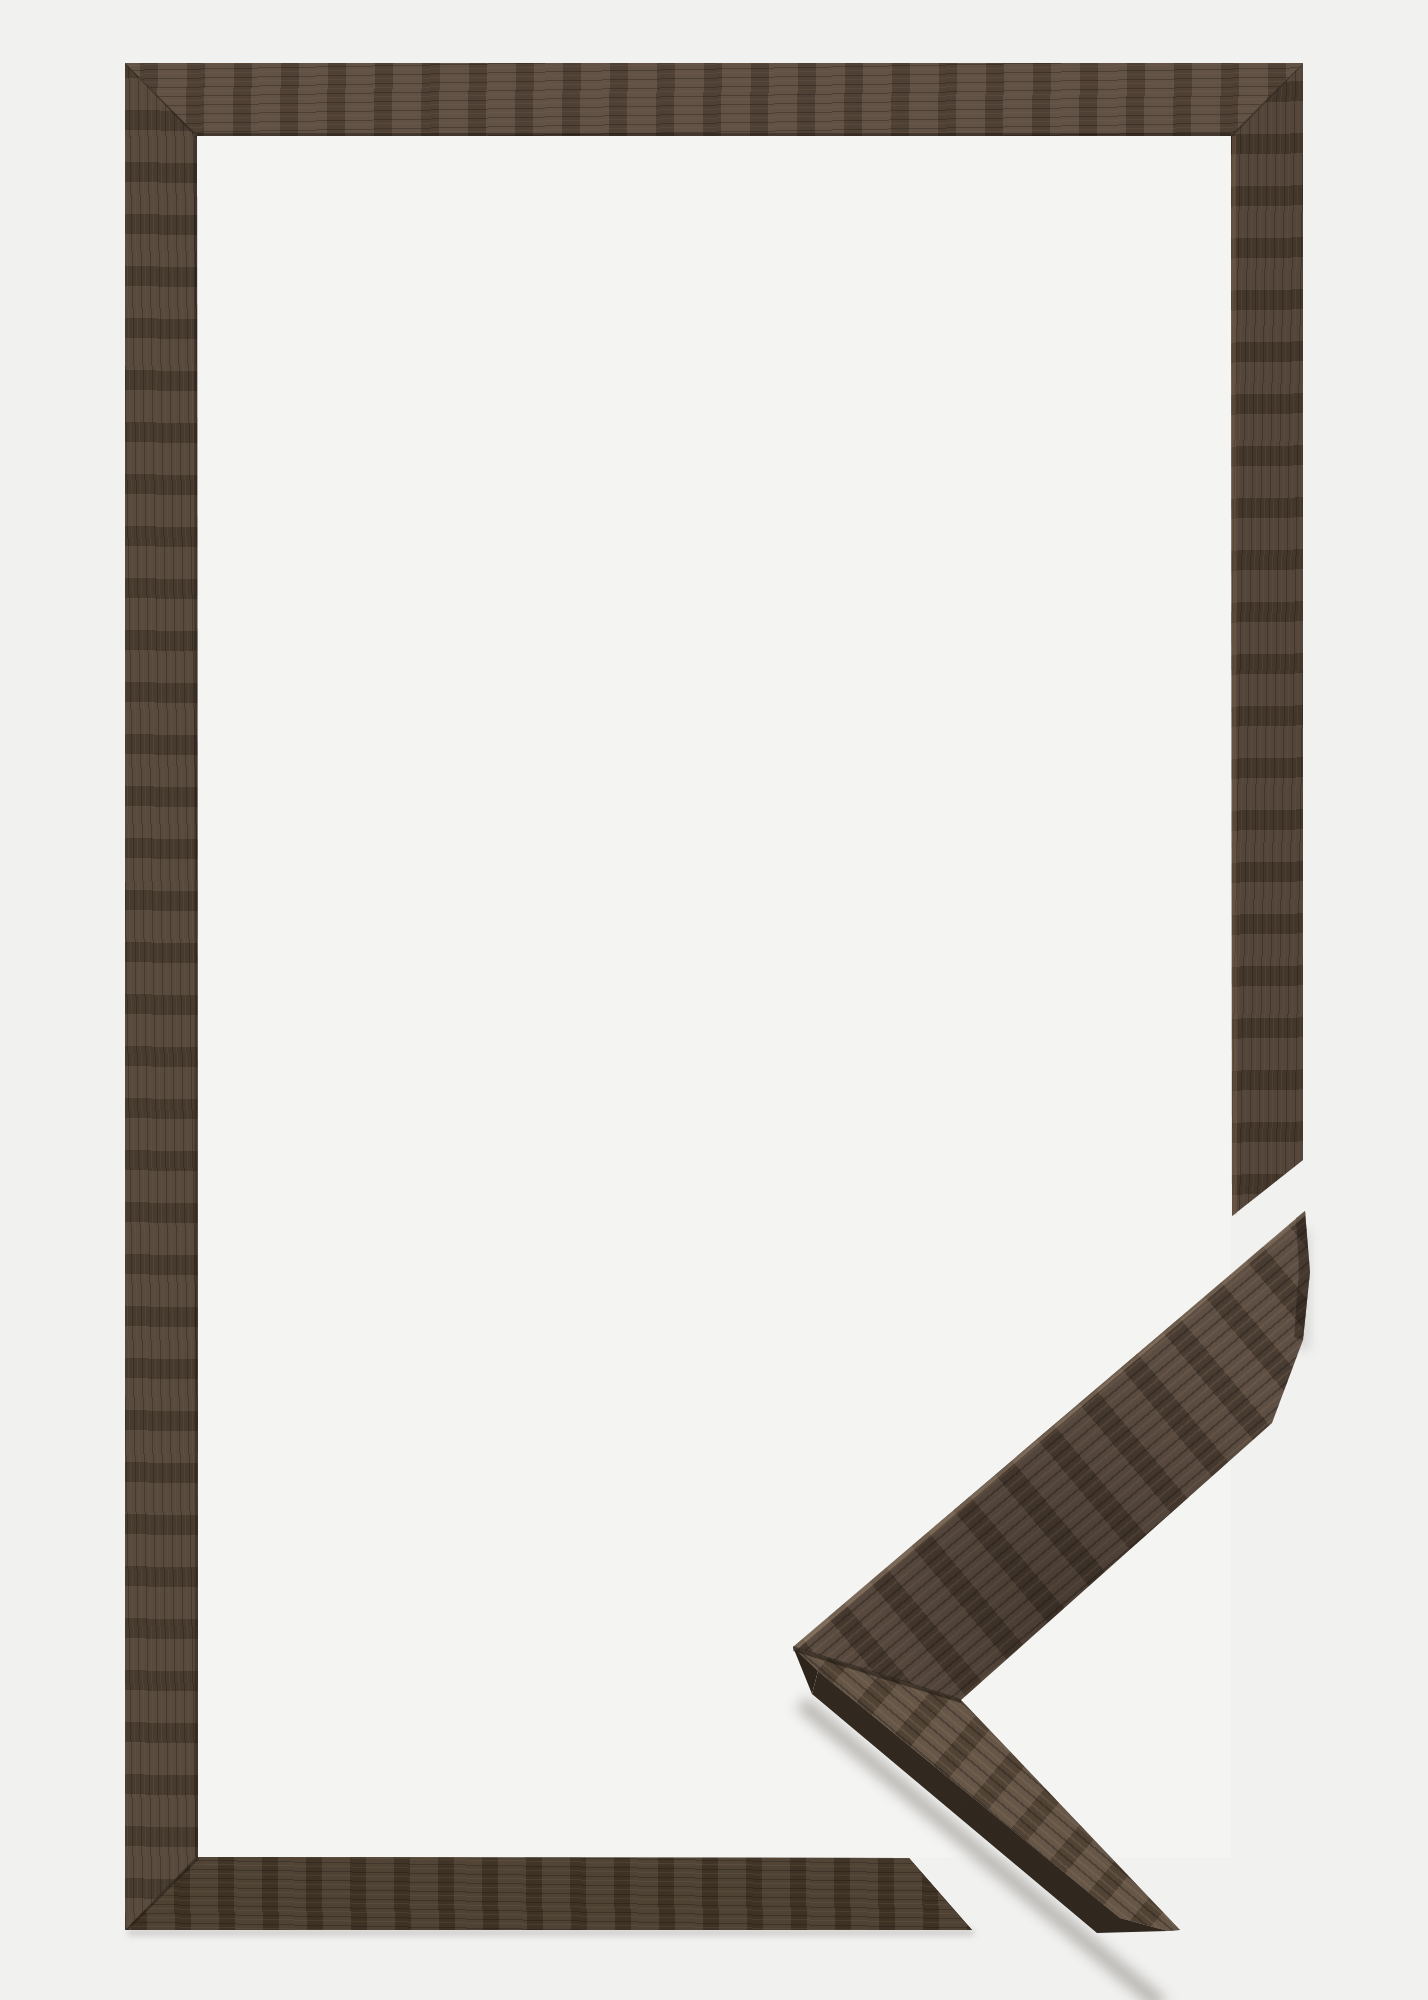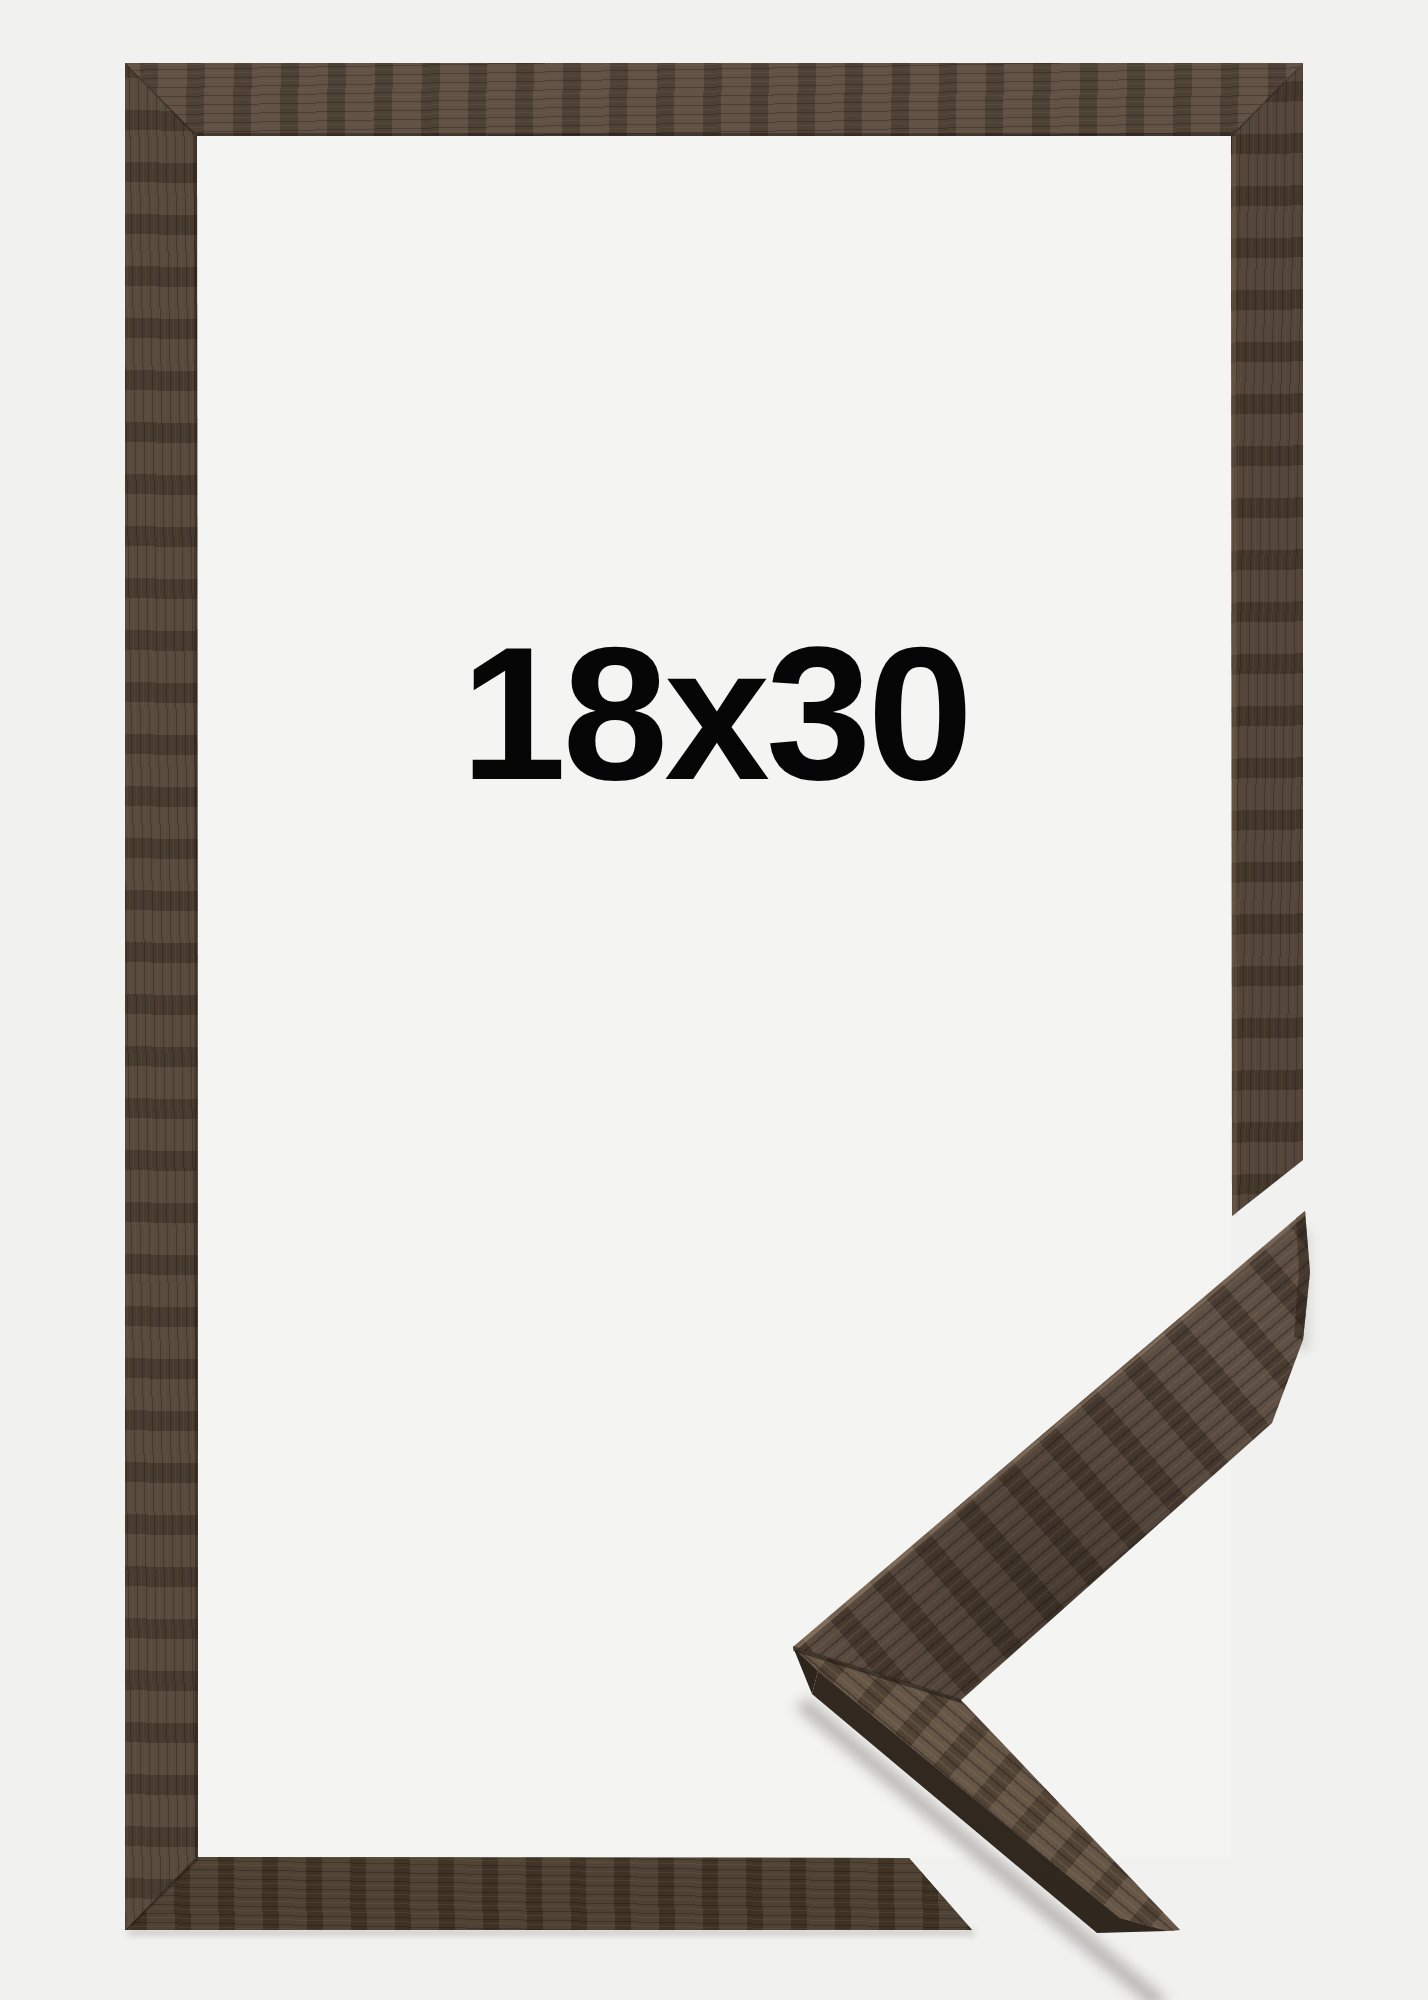--- a/index.html
+++ b/index.html
@@ -123,21 +123,20 @@
     color:#060606;white-space:nowrap;
   }
 </style>
 </head>
 <body>
 
 <div class="stage">
 
   <div class="frame-window"></div>
 
-  <div class="size-label">18x30</div>
 
   <div class="frame-shadow"></div>
   <div class="corner-shadow"></div>
   <div class="corner-shadow-end"></div>
 
   <div class="bar bar-top"></div>
   <div class="bar bar-left"></div>
   <div class="bar bar-right"></div>
   <div class="bar bar-bottom"></div>
 

